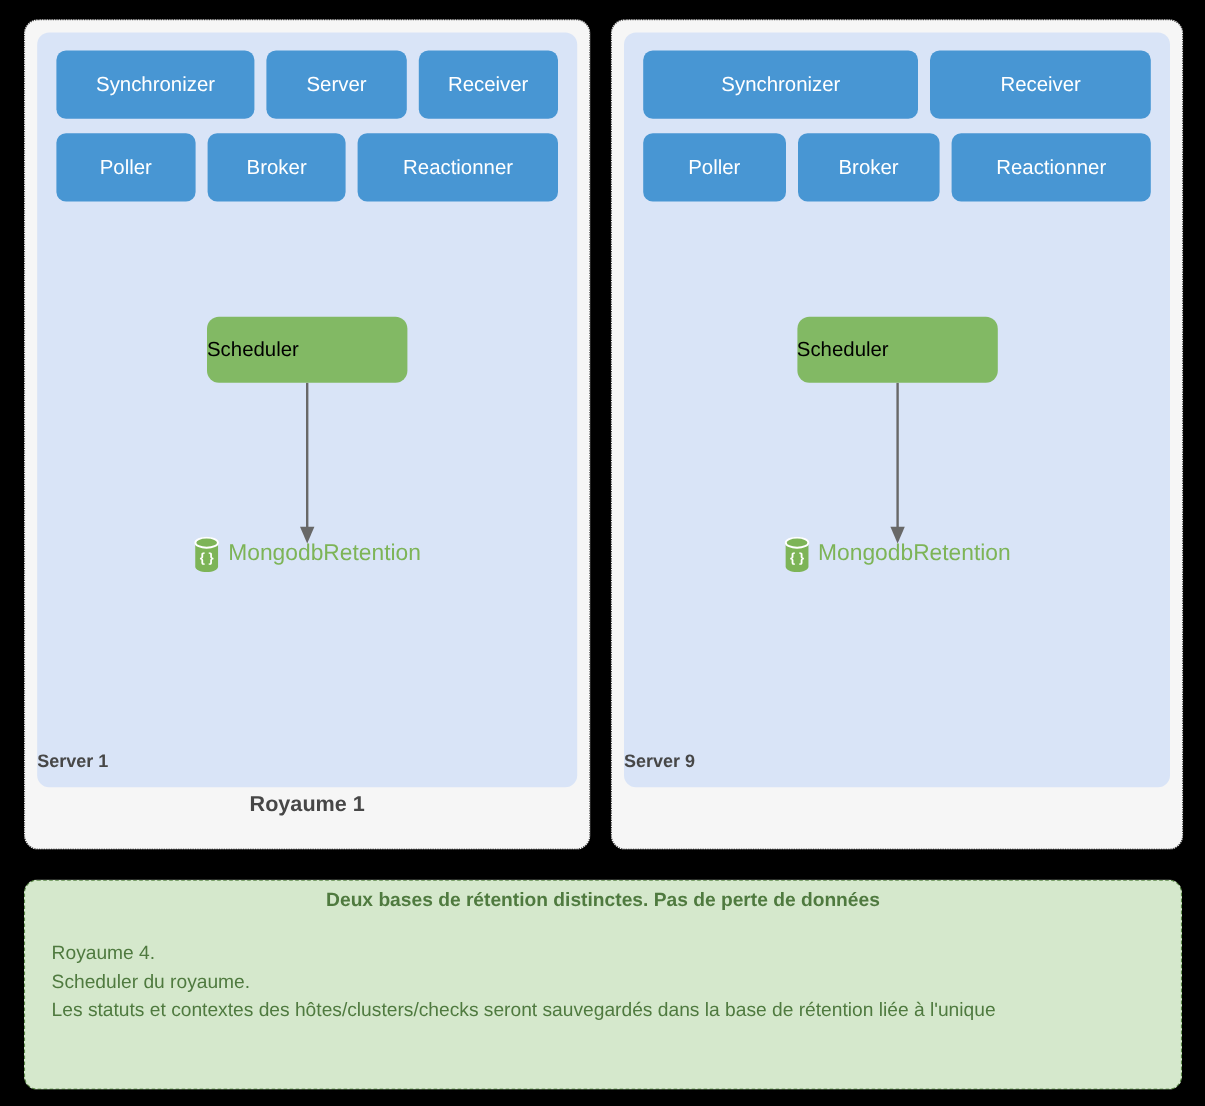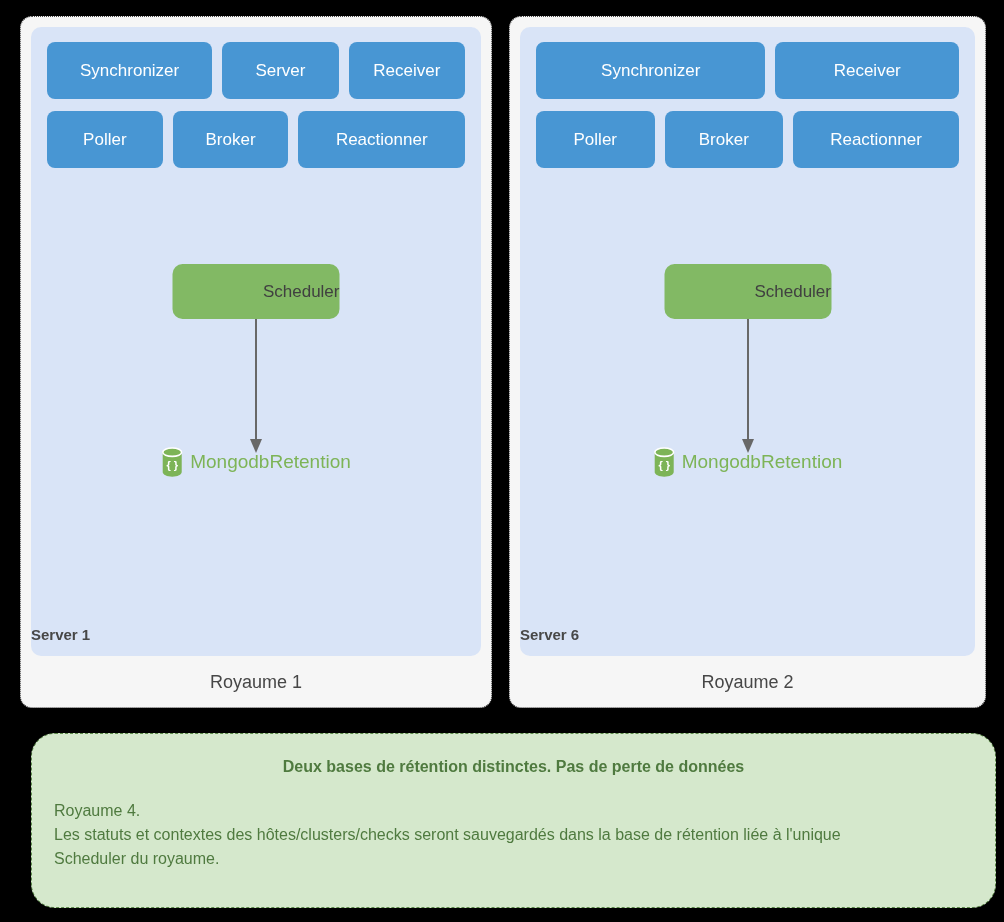--- a/index.html
+++ b/index.html
@@ -35,21 +35,21 @@
     white-space: nowrap; overflow: hidden;
   }
   .p1 .row-1 .chip:nth-child(1) { flex: 1.42; }
   .p1 .row-2 .chip:nth-child(3) { flex: 1.44; }
   .p2 .row-1 .chip:nth-child(1) { flex: 1.25; }
   .p2 .row-2 .chip:nth-child(3) { flex: 1.40; }
   .scheduler {
     position: absolute; top: 237px; left: 50%; transform: translateX(-50%);
     width: 167px; height: 55px; line-height: 55px;
     background: var(--scheduler_green, #82b964);
-    color: #404040; text-align: right;
+    color: #000000; text-align: left;
     border-radius: 10px; font-size: 17px;
   }
   .arrow {
     position: absolute; top: 292px; left: 50%; transform: translateX(-50%);
     display: block;
   }
   .arrow line    { stroke: var(--arrow_gray, #686868); stroke-width: 2; }
   .arrow polygon { fill:   var(--arrow_gray, #686868); }
   .mongo {
     position: absolute; top: 420px; left: 50%; transform: translateX(-50%);
@@ -59,35 +59,34 @@
   .mongo .mongo-label {
     color: var(--retention_green, #7db457);
     font-weight: normal; font-size: 19px;
   }
   .server-label {
     position: absolute; bottom: 13px; left: 0; width: 100%;
     font-weight: bold; font-size: 15px;
     color: var(--label_gray, #474747);
   }
   .panel-title {
-    position: absolute; bottom: 0; left: 0; right: 0; height: 50px;
+    position: absolute; bottom: 12px; left: 0; right: 0; height: 50px;
     display: flex; align-items: center; justify-content: center;
-    font-weight: normal; font-size: 18px;
+    font-weight: bold; font-size: 18px;
     color: var(--label_gray, #474747);
   }
   .note {
     position: absolute; left: 20px; top: 733px; width: 965px; height: 175px;
     box-sizing: border-box;
     background: var(--note_bg, #d5e8cc);
     border: 1px dashed #5d8a4a;
-    border-radius: 24px;
-    padding: 24px 22px;
+    border-radius: 11px;
+    padding: 8px 22px;
     color: var(--note_text, #4f7a3f);
     font-size: 16px;
-    margin-left: 11px;
   }
   .note-title { text-align: center; font-weight: bold; margin-bottom: 23px; }
   .note-line  { line-height: 24px; }
 </style>
 </head>
 <body>
 
 <section class="panel p1">
   <div class="server">
     <div class="row row-1">
@@ -135,23 +134,22 @@
       <polygon points="1,120 13,120 7,134"></polygon>
     </svg>
     <div class="mongo">
       <svg width="22" height="30" viewBox="0 0 22 30">
         <path class="db-fill" d="M1.5 5 V25 c0 2.6 4.3 4.7 9.5 4.7 s9.5 -2.1 9.5 -4.7 V5 Z"></path>
         <ellipse class="db-fill" cx="11" cy="5.2" rx="9.4" ry="4.2" stroke="#ffffff" stroke-width="1.6"></ellipse>
         <text x="11" y="21.5" text-anchor="middle" font-size="11" font-weight="bold" fill="#ffffff">{ }</text>
       </svg>
       <span class="mongo-label">MongodbRetention</span>
     </div>
-    <div class="server-label">Server 6</div>
+    <div class="server-label">Server 9</div>
   </div>
-  <div class="panel-title">Royaume 2</div>
 </section>
 
 <section class="note">
   <div class="note-title">Deux bases de rétention distinctes. Pas de perte de données</div>
   <div class="note-line">Royaume 4.</div>
+  <div class="note-line">Scheduler du royaume.</div>
   <div class="note-line">Les statuts et contextes des hôtes/clusters/checks seront sauvegardés dans la base de rétention liée à l'unique</div>
-  <div class="note-line">Scheduler du royaume.</div>
 </section>
 
 </body></html>

